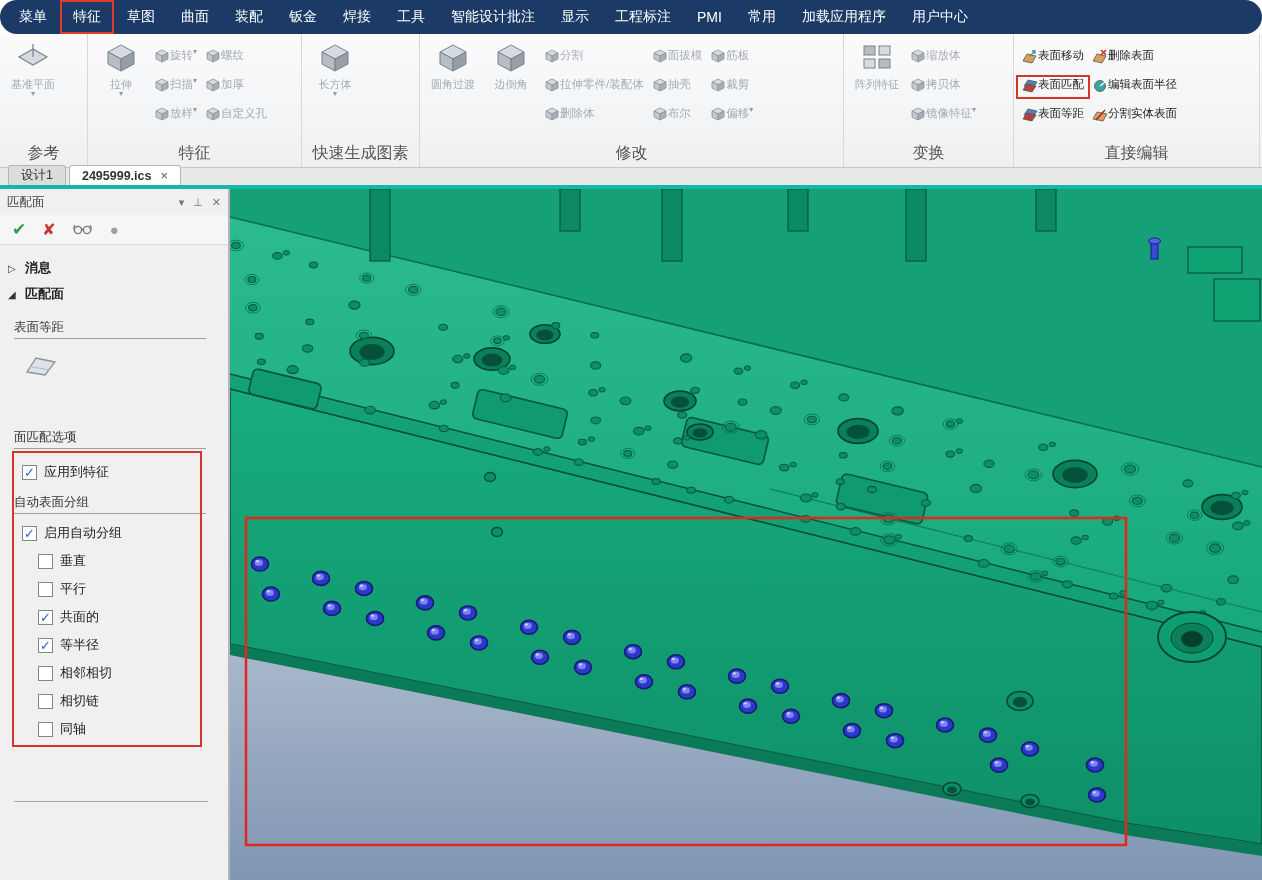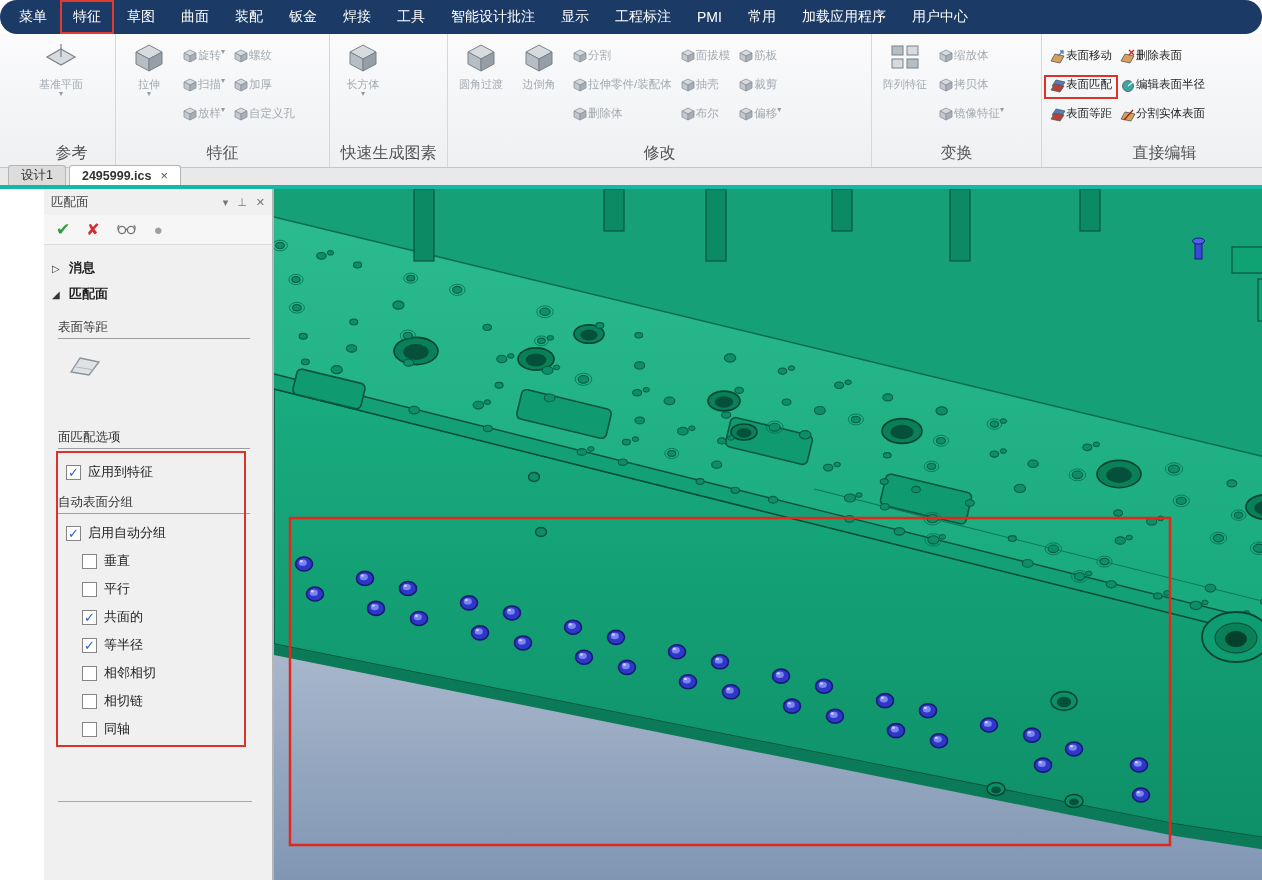--- a/index.html
+++ b/index.html
@@ -26,21 +26,21 @@
   .ena{color:#222;}
   .caret{font-size:8px;color:#999;line-height:8px;}
 
   
   #tabbar{height:21px;background:#e9e9e9;border-bottom:4px solid #14b8a6;display:flex;align-items:flex-end;padding-left:8px;}
   .tab{height:20px;display:flex;align-items:center;padding:0 12px;font-size:12.5px;color:#333;border:1px solid #b5b5b5;border-bottom:none;background:#dcdcdc;margin-right:3px;border-radius:3px 3px 0 0;cursor:default;white-space:nowrap;}
   .tab.active{background:#fff;font-weight:bold;}
   .tab .tclose{margin-left:9px;color:#555;font-size:13px;font-weight:normal;}
 
   
-  #content{display:flex;height:691px;margin-left:44px;}
+  #content{display:flex;height:691px;}
   #panel{width:230px;background:#f0f0f0;border-right:2px solid #b5b5b5;position:relative;font-size:13px;color:#222;flex:none;}
   .ptitle{height:26px;display:flex;align-items:center;padding:0 7px;color:#444;font-size:12.5px;}
   .ptitle .sp{flex:1;}
   .wicon{color:#777;font-size:11px;margin-left:9px;cursor:default;}
   .ptools{height:30px;display:flex;align-items:center;gap:16px;padding:0 12px;border-bottom:1px solid #dcdcdc;background:#f6f6f6;}
   .tok{color:#2f9e3f;font-size:17px;font-weight:bold;}
   .tcancel{color:#cc3333;font-size:16px;font-weight:bold;}
   .tdot{color:#9aa0a6;font-size:15px;}
   .tree{padding:10px 0 0 8px;}
   .titem{height:26px;display:flex;align-items:center;gap:7px;font-weight:bold;color:#222;font-size:13px;}
@@ -78,21 +78,21 @@
       <div class="mitem">工具</div>
       <div class="mitem">智能设计批注</div>
       <div class="mitem">显示</div>
       <div class="mitem">工程标注</div>
       <div class="mitem">PMI</div>
       <div class="mitem">常用</div>
       <div class="mitem">加载应用程序</div>
       <div class="mitem">用户中心</div>
     </nav>
   <div id="ribbon">
-      <div class="rgroup" style="min-width: 88px; margin-left: 28px;">
+      <div class="rgroup" style="min-width: 88px;">
         <div class="rbody">
           <div class="rlarge dis">
             <span><svg width="34" height="30" viewBox="0 0 34 30">
                 <polygon points="17,7 31,15 17,23 3,15" fill="#d7dbdf" stroke="#79828a" stroke-width="1.2"></polygon>
                 <line x1="17" y1="2" x2="17" y2="15" stroke="#79828a" stroke-width="1.2"></line>
               </svg></span>
             <span class="rtext">基准平面</span>
             <span class="caret">▾</span>
           </div>
         </div>

